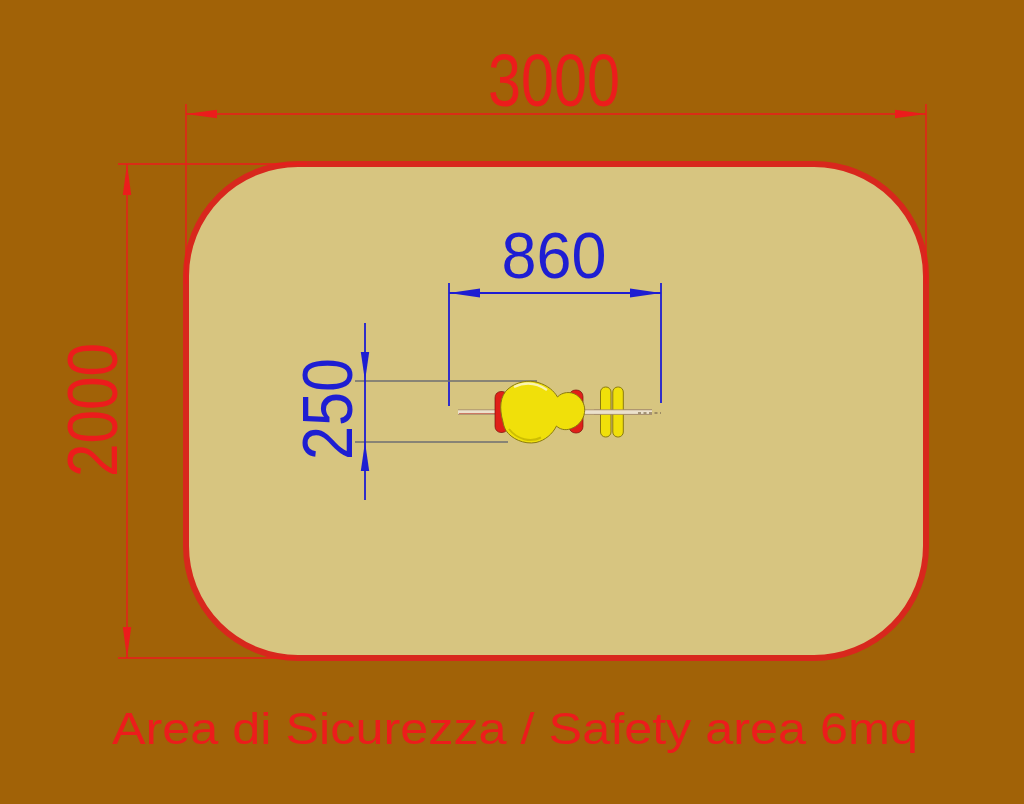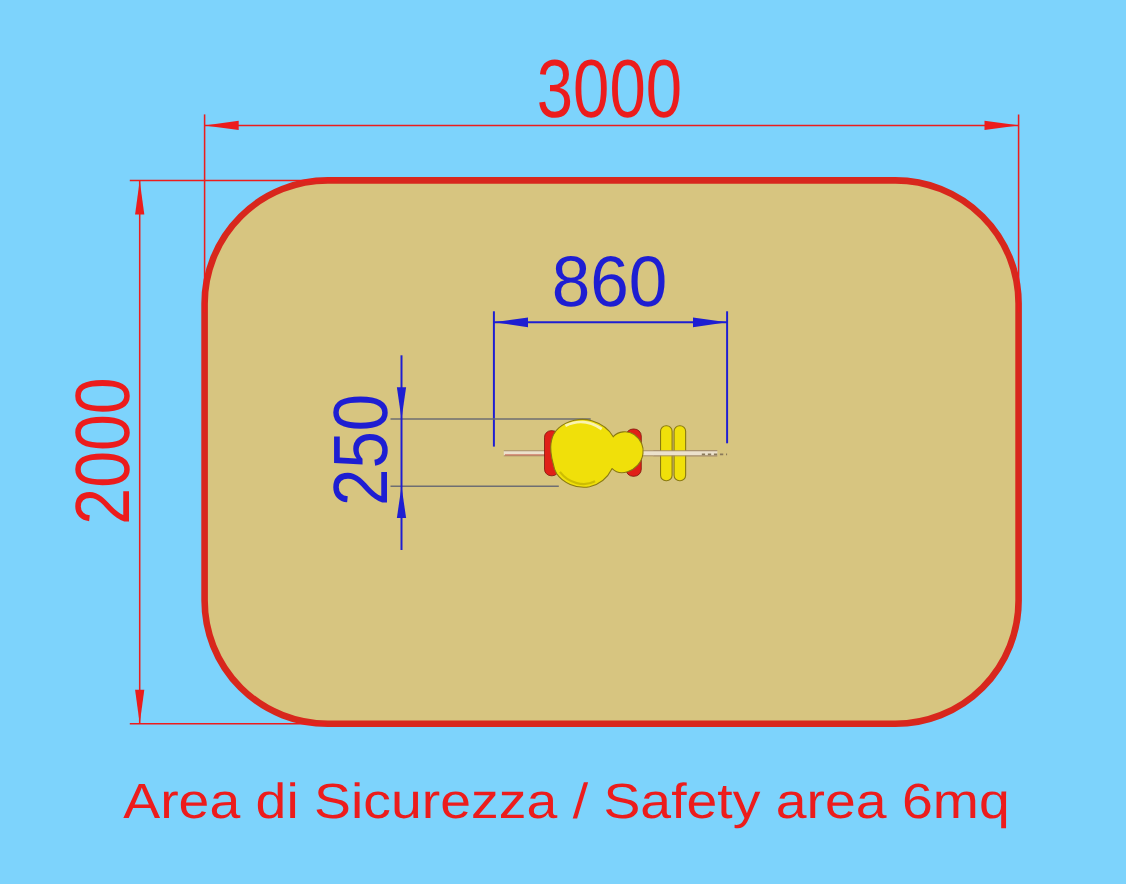--- a/index.html
+++ b/index.html
@@ -10,21 +10,21 @@
     --ext_gray:#6E6E72;
     --toy_yellow:#F0E00A;
     --toy_red:#E02018;
     --beam_light:#ECE1CC;
     --beam_edge:#A8906F;
   }
   html,body{margin:0;padding:0;background:#ffffff;}
   .canvas{
     position:relative;
     width:1024px;height:804px;
-    background:#7dd3fc;
+    background:#a16207;
     font-family:"Liberation Sans", sans-serif;
     overflow:hidden;
   }
   svg{display:block;}
   .red-line{stroke:var(--red);stroke-width:1.4;fill:none;}
   .red-fill{fill:var(--red);stroke:none;}
   .blue-line{stroke:var(--blue);stroke-width:1.8;fill:none;}
   .blue-fill{fill:var(--blue);stroke:none;}
   .gray-line{stroke:var(--ext_gray);stroke-width:1.4;fill:none;}
   .area-shape{fill:var(--area_fill);stroke:var(--area_border);stroke-width:6;}

